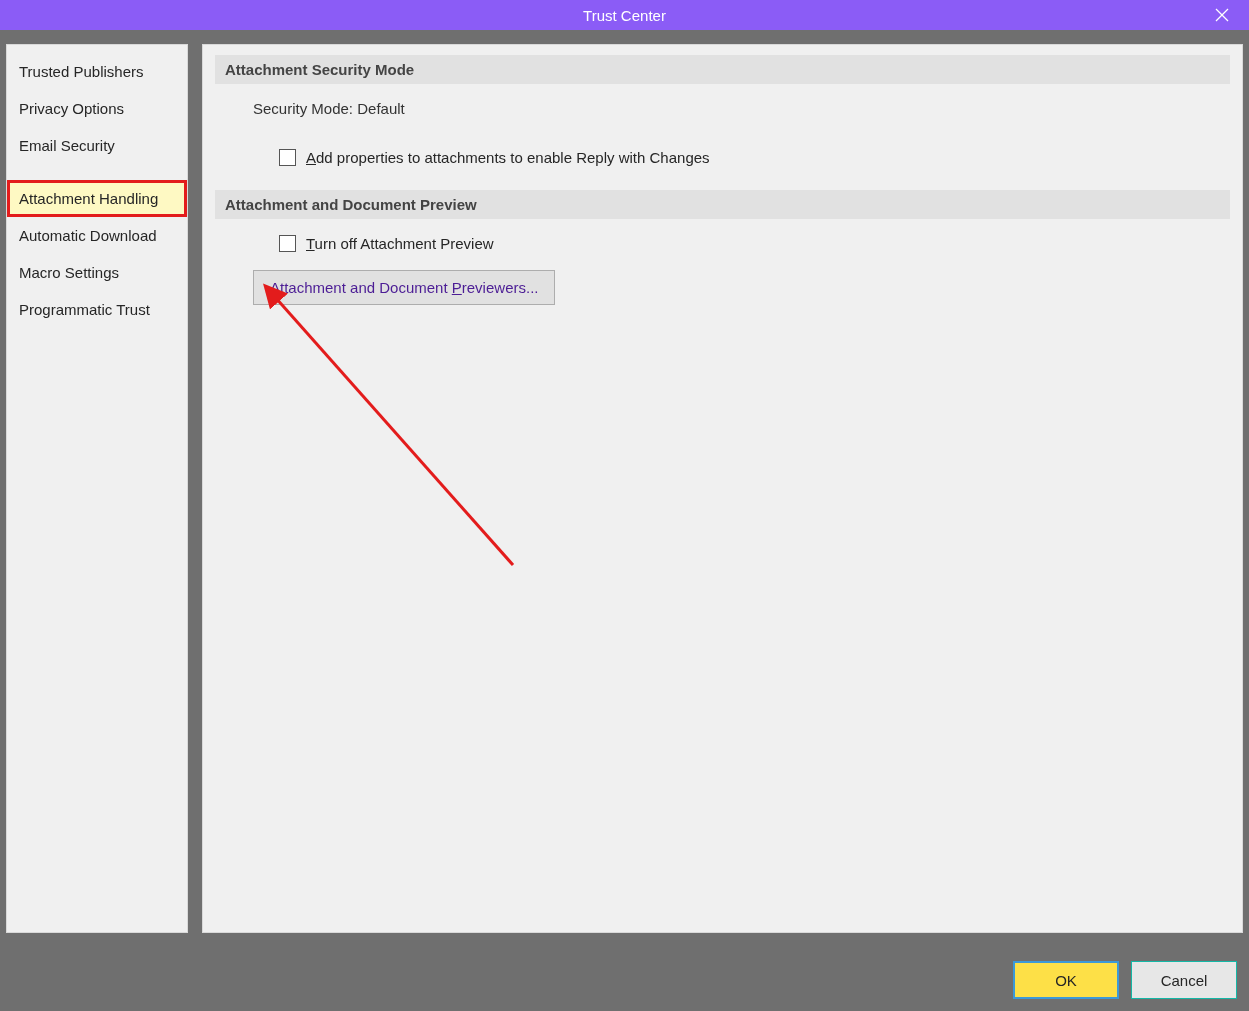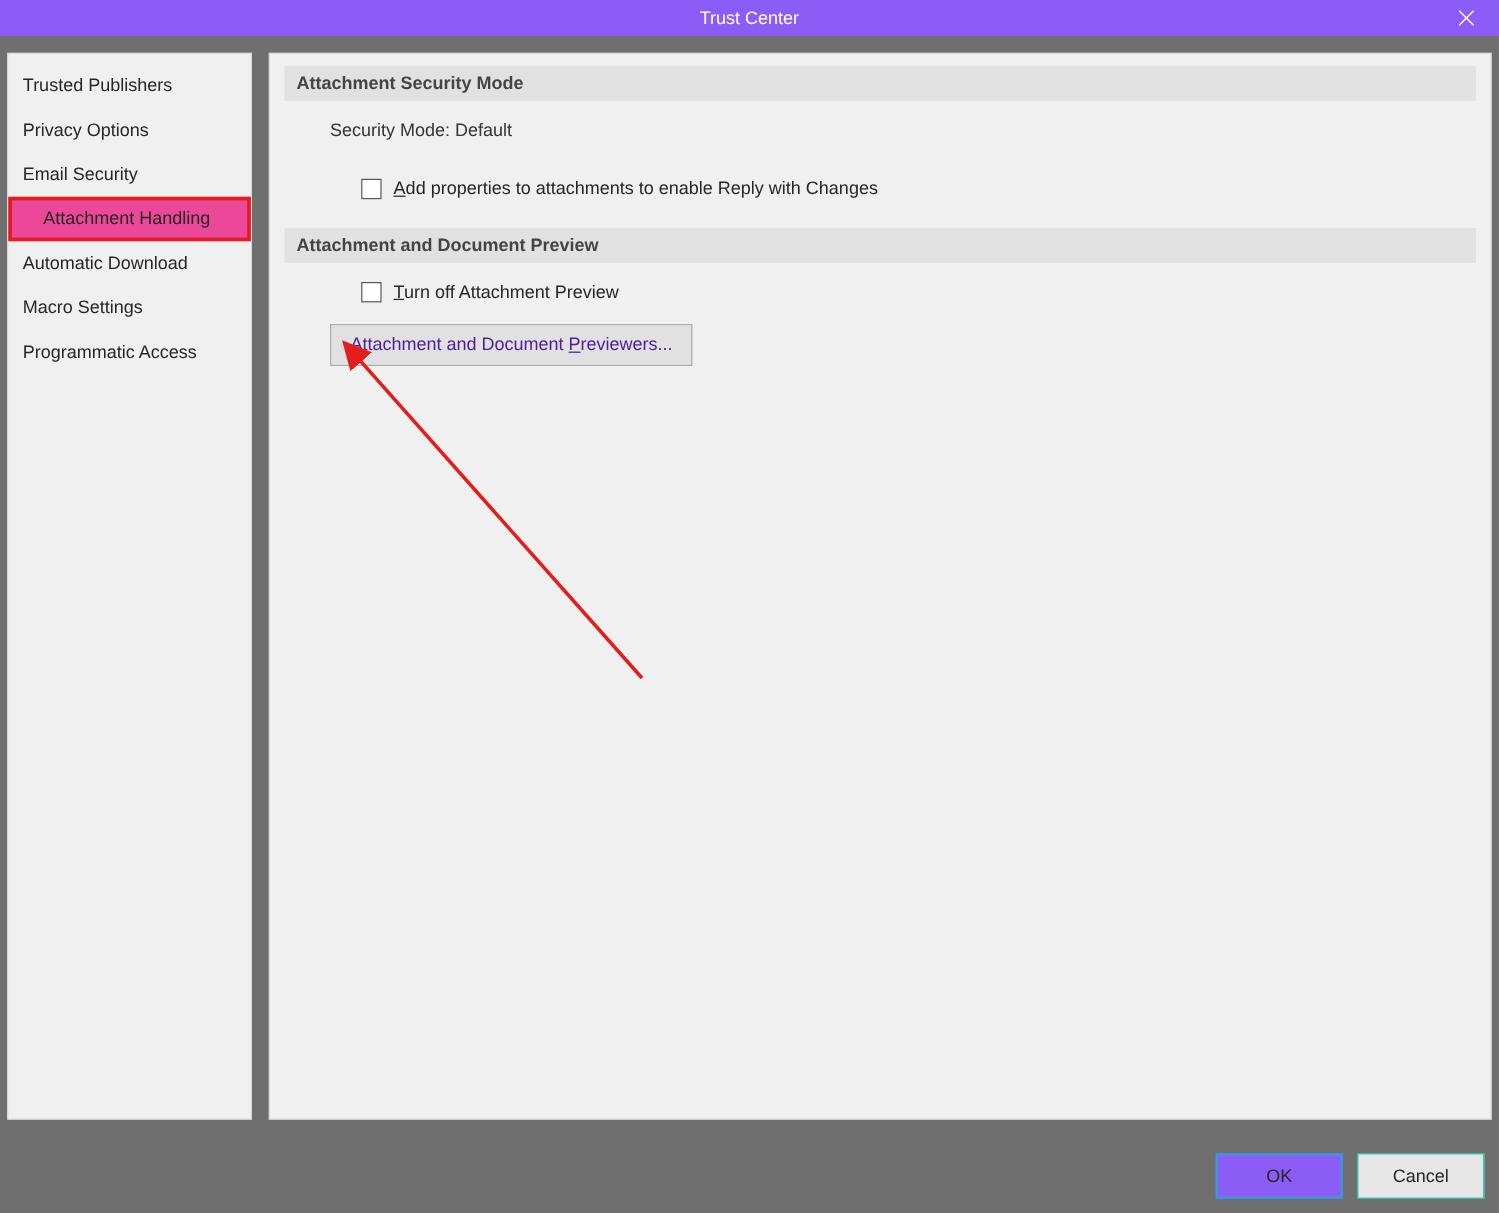--- a/index.html
+++ b/index.html
@@ -50,35 +50,36 @@
     .content-row {
       position: absolute;
       top: 14px;
       left: 6px;
       right: 6px;
       bottom: 78px;
       display: flex;
       gap: 14px;
     }
     .sidebar {
-      width: 204px;
+      width: 182px;
       background: #f0f0f0;
       border: 1px solid #d9d9d9;
       padding-top: 8px;
     }
     .sidebar-item {
       padding: 10px 12px;
       cursor: pointer;
       color: #262626;
       font-size: 15px;
     }
     .sidebar-item.selected {
-      background: #ec4899;
+      background: #fef9c3;
       border: 3px solid #e31c1c;
-      padding: 7px 26px;
+      padding: 7px 9px;
+      margin-top: 16px;
     }
     .main {
       flex: 1;
       background: #f0f0f0;
       border: 1px solid #d9d9d9;
       padding: 10px 12px;
       position: relative;
     }
     .section-header {
       background: #e1e1e1;
@@ -131,21 +132,21 @@
       border: 1px solid #14b8a6;
       display: flex;
       align-items: center;
       justify-content: center;
       cursor: pointer;
       font-size: 15px;
       color: #262626;
     }
     .footer-btn.primary {
       border: 2px solid #3b99d8;
-      background: #8b5cf6;
+      background: #fde047;
     }
     .arrow-overlay {
       position: absolute;
       top: 0; left: 0;
       pointer-events: none;
     }
   </style>
 </head>
 <body>
 
@@ -161,21 +162,21 @@
 
 <div class="body-area">
   <div class="content-row">
     <div class="sidebar">
       <div class="sidebar-item"><span>Trusted Publishers</span></div>
       <div class="sidebar-item"><span>Privacy Options</span></div>
       <div class="sidebar-item"><span>Email Security</span></div>
       <div class="sidebar-item selected"><span>Attachment Handling</span></div>
       <div class="sidebar-item"><span>Automatic Download</span></div>
       <div class="sidebar-item"><span>Macro Settings</span></div>
-      <div class="sidebar-item"><span>Programmatic Access</span></div>
+      <div class="sidebar-item"><span>Programmatic Trust</span></div>
     </div>
 
     <div class="main">
       <div class="section-header">Attachment Security Mode</div>
       <div class="section-body">
         <span>Security Mode: Default</span>
       </div>
 
       <div class="section-body">
         <div class="checkbox-row">

